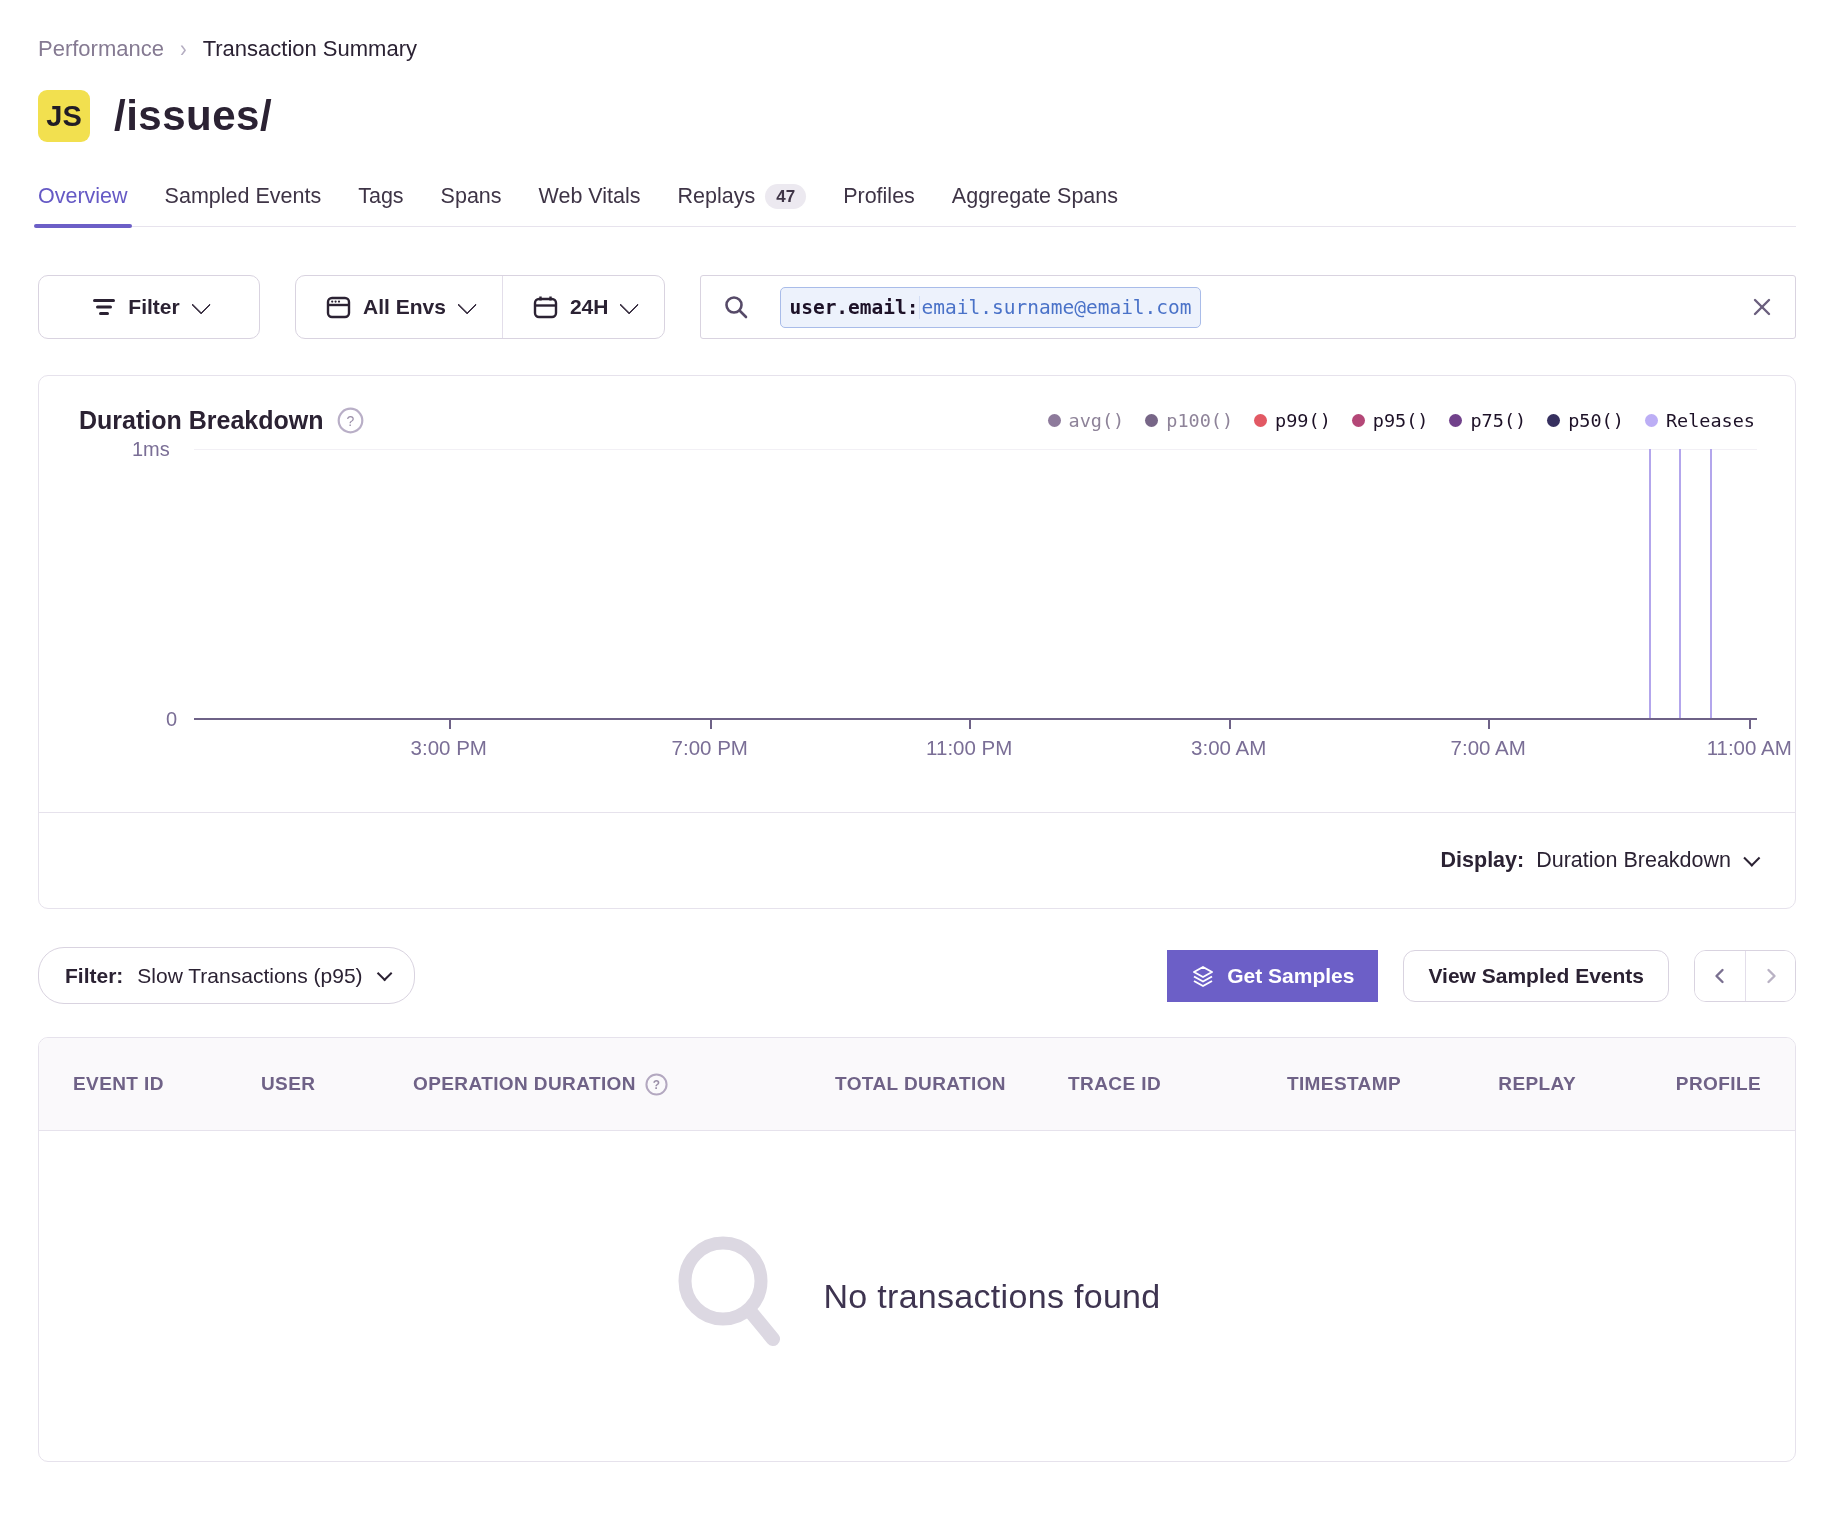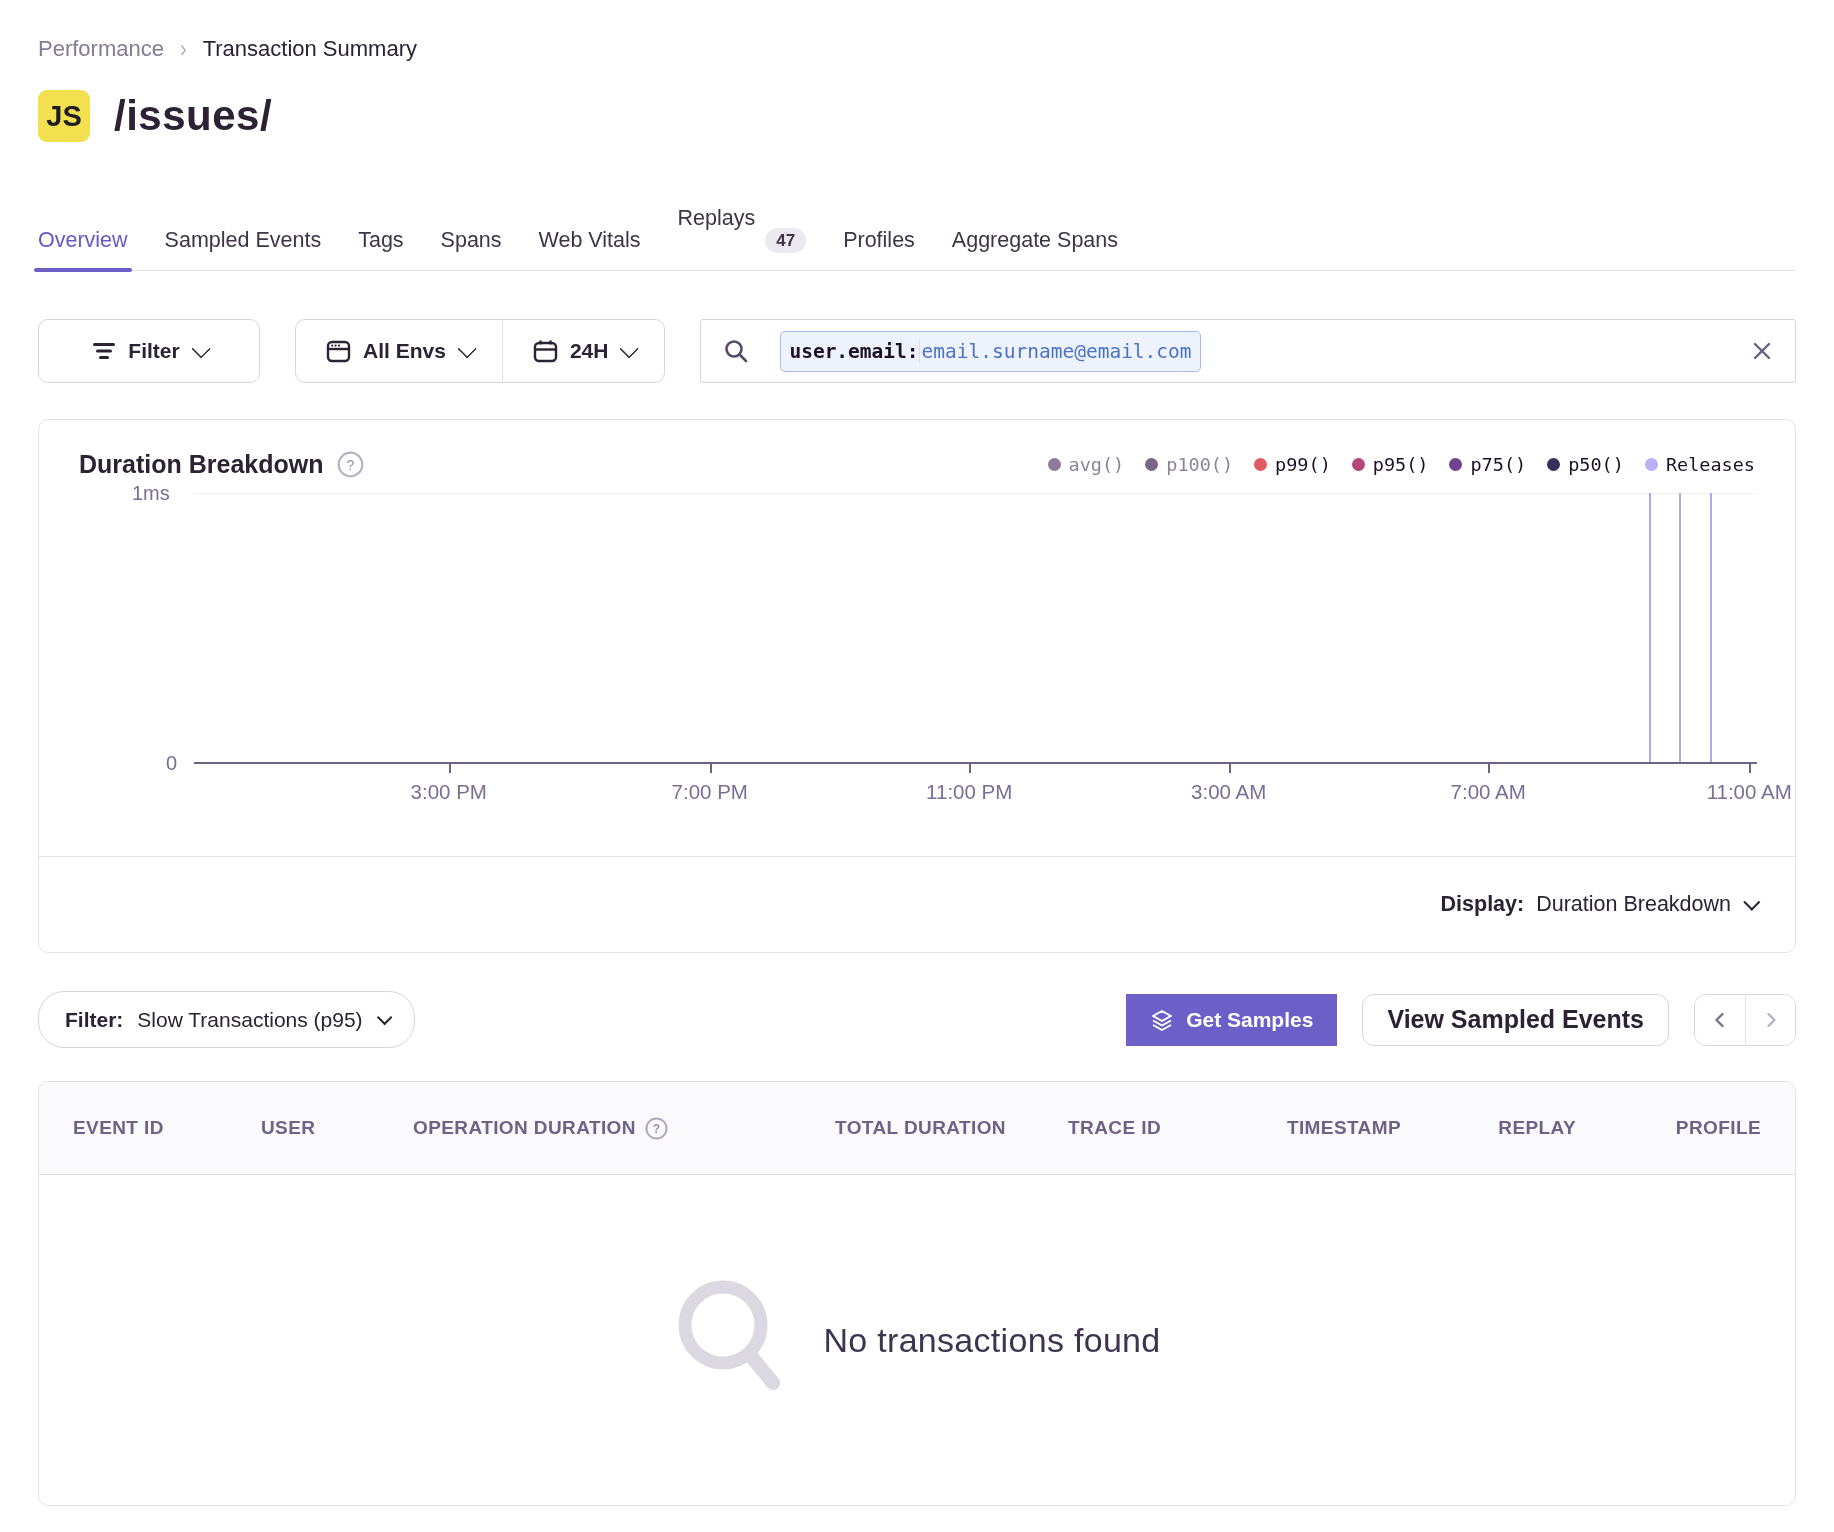--- a/index.html
+++ b/index.html
@@ -29,21 +29,21 @@
   
   .tabs { display:flex; align-items:flex-end; gap:37px; margin-top:42px; border-bottom:1px solid #e7e3ed; }
   .tab { font-size:21.5px; color:#3e3446; padding-bottom:17px; position:relative; cursor:pointer; display:flex; align-items:center; gap:10px; }
   .tab.active { color:#6559c5;justify-content:flex-end; }
   .tab.active::after {
     content:""; position:absolute; left:-4px; right:-4px; bottom:-2px; height:4px;
     background:#6c5fc7; border-radius:3px;
   }
   .tab-badge {
     background:#ece9f0; color:#3e3446; font-size:17px; font-weight:bold;
-    border-radius:999px; padding:4px 11px; line-height:1;margin-top:44px;
+    border-radius:999px; padding:4px 11px; line-height:1;
   }
 
   
   .toolbar { display:flex; gap:35px; margin-top:48px; height:64px; }
   .btn {
     display:flex; align-items:center; justify-content:center; gap:12px;
     border:1px solid #d9d3e0; border-radius:10px; background:#fff;
     font-size:21px; font-weight:bold; color:#2b2233; cursor:pointer;
   }
   .filter-btn { width:222px; }
@@ -99,21 +99,21 @@
   .filter-pill b { font-weight:bold; }
   .small-chev { width:11px; height:11px; border-right:2.5px solid #2b2233; border-bottom:2.5px solid #2b2233; transform:rotate(45deg) translateY(-3px); }
   .actions-right { margin-left:auto; display:flex; align-items:center; gap:25px; }
   .get-samples {
     display:flex; align-items:center; gap:12px; height:52px; padding:0 24px;
     background:#6c5fc7; border:none; border-radius:0; color:#fff; font-size:21px; font-weight:bold; cursor:pointer;
     font-family:"Liberation Sans", sans-serif;
   }
   .view-sampled {
     height:52px; padding:0 24px; background:#fff; border:1px solid #d9d3e0; border-radius:12px;
-    font-size:25px; font-weight:bold; color:#2b2233; cursor:pointer; font-family:"Liberation Sans", sans-serif;
+    font-size:21px; font-weight:bold; color:#2b2233; cursor:pointer; font-family:"Liberation Sans", sans-serif;
   }
   .pager { display:flex; border:1px solid #d9d3e0; border-radius:12px; overflow:hidden; height:52px; }
   .pager-btn { width:50px; display:flex; align-items:center; justify-content:center; background:#fff; cursor:pointer; }
   .pager-btn + .pager-btn { border-left:1px solid #e3deea; }
 
   
   .table-panel { border:1px solid #e6e2ec; border-radius:10px; margin-top:33px; overflow:hidden; }
   .table-head {
     display:grid; grid-template-columns:188px 152px 358px 235px 155px 240px 175px 1fr;
     background:#faf9fb; border-bottom:1px solid #e6e2ec; padding:0 34px; height:93px; align-items:center;

